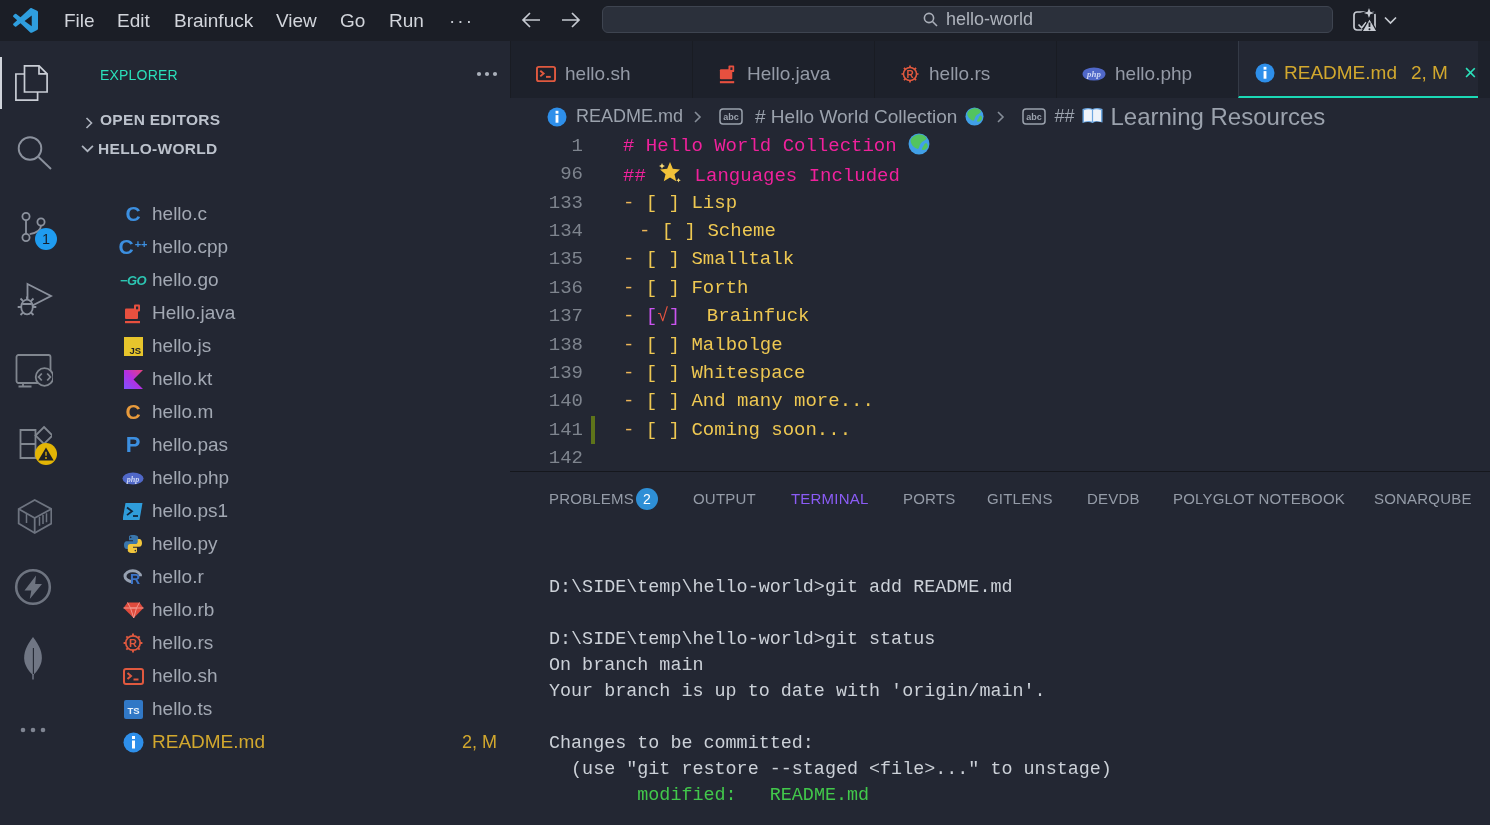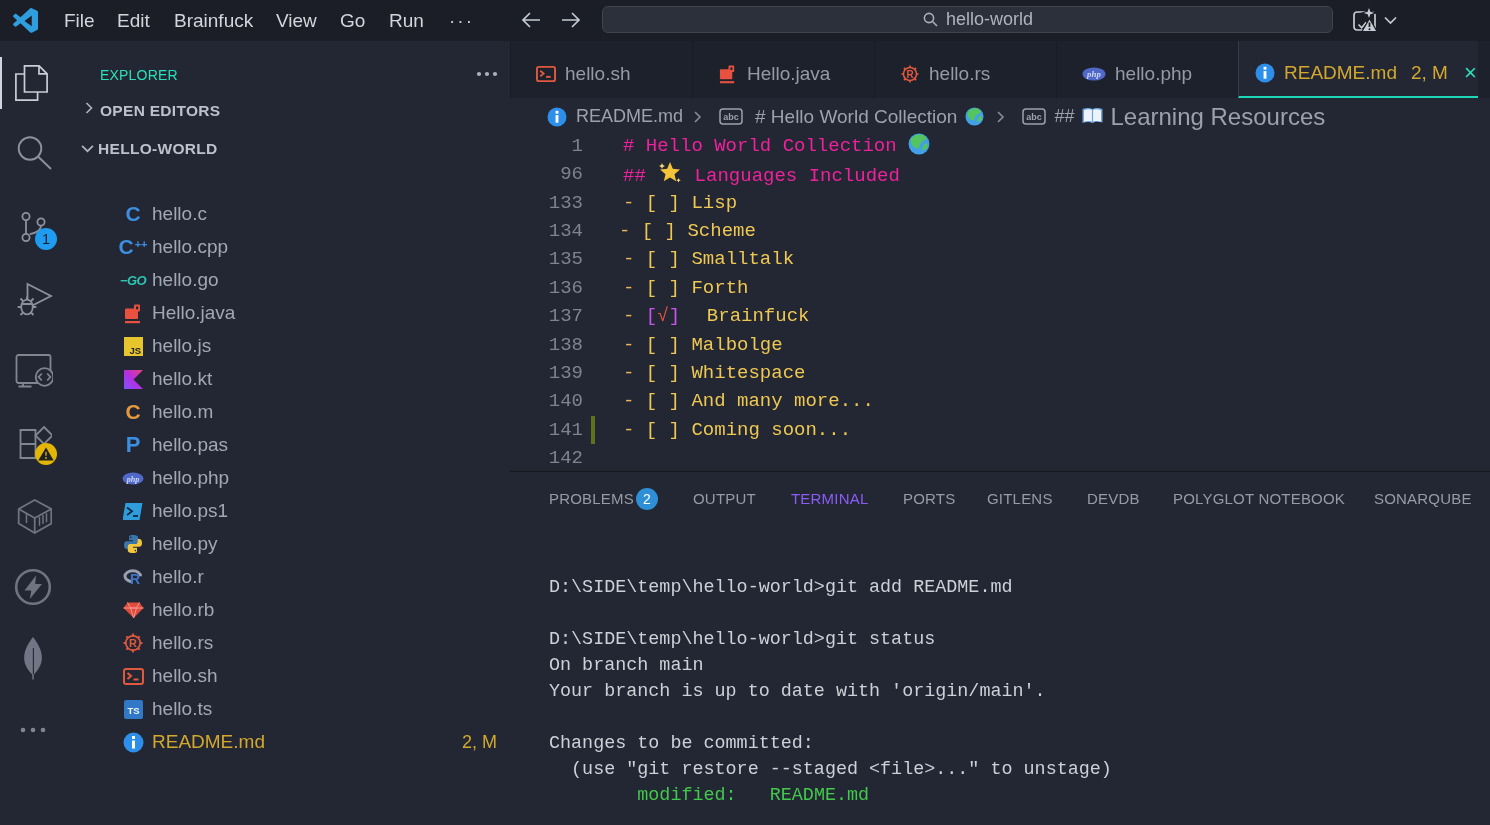--- a/index.html
+++ b/index.html
@@ -146,21 +146,21 @@
     </svg>
   </div>
 </div>
 <div id="sidebar">
   <div class="abs" style="left:34px;top:22px;height:24px;line-height:24px;color:#2be0ba;font-size:14px;letter-spacing:0.2px">EXPLORER</div>
   <svg class="abs" style="left:409px;top:29px" width="24" height="8" viewBox="0 0 24 8" fill="#aab0bb">
       <circle cx="4" cy="4" r="2.1"></circle>
       <circle cx="12" cy="4" r="2.1"></circle>
       <circle cx="20" cy="4" r="2.1"></circle>
     </svg>
-  <div class="abs" style="left:0;top:61px;width:444px;height:27px;display:flex;align-items:flex-start">
+  <div class="abs" style="left:0;top:61px;width:444px;height:27px;display:flex;align-items:flex-end">
     <svg style="margin-left:17px" width="12" height="12" viewBox="0 0 12 12" fill="none" stroke="#aeb4bf" stroke-width="1.6">
         <path d="M3.5 1l5 5-5 5"></path>
       </svg>
     <span style="margin-left:5px;color:#bcc2cc;font-size:15.5px;font-weight:bold;letter-spacing:0.3px">OPEN EDITORS</span>
   </div>
   <div class="abs" style="left:0;top:94px;width:444px;height:27px;display:flex;align-items:center">
     <svg style="margin-left:15px" width="13" height="13" viewBox="0 0 12 12" fill="none" stroke="#aeb4bf" stroke-width="1.6">
         <path d="M1 3.5l5 5 5-5"></path>
       </svg>
     <span style="margin-left:4px;color:#bcc2cc;font-size:15.5px;font-weight:bold;letter-spacing:0.3px">HELLO-WORLD</span>
@@ -419,21 +419,21 @@
     <div class="cl" style="left:113px;top:0"><span class="pink"># Hello World Collection </span><svg style="vertical-align:-4px" width="22" height="22" viewBox="0 0 20 20">
           <circle cx="10" cy="10" r="9.5" fill="#41a0e8"></circle>
           <path fill="#53c45f" d="M2.5 6C4 2.8 8 1 11.5 1.3c2.5.2 4.5 1.7 5.5 3.7-1.5 2-4 2.5-5.5 4.5-1.5 2-1 4-2.5 5-2.5-.5-5-2.5-6-5C2.3 8.3 2.3 7 2.5 6z"></path>
           <path fill="#53c45f" d="M16.5 9c1.5 1 2 3 1 4.5-1.5 2-4 2.5-5 1.5.5-2 1.5-2.5 2-4 .5-1.2 1-1.8 2-2z"></path>
         </svg></div>
     <div class="cl" style="left:113px;top:28.4px"><span class="pink">## </span><svg style="vertical-align:-5px" width="26" height="26" viewBox="0 0 26 26">
           <path fill="#f2c239" d="M13 2l2.8 6.8 7.2.6-5.5 4.8 1.7 7.1L13 17.5l-6.2 3.8 1.7-7.1L3 9.4l7.2-.6z"></path>
           <path fill="#f8da75" d="M5 3l.9 2.1L8 6l-2.1.9L5 9l-.9-2.1L2 6l2.1-.9zM21.5 18l.7 1.6 1.6.7-1.6.7-.7 1.6-.7-1.6-1.6-.7 1.6-.7z"></path>
         </svg><span class="pink"> Languages Included</span></div>
     <div class="cl" style="left:113px;top:56.8px"><span class="dash">- </span><span class="khaki">[ ] Lisp</span></div>
-    <div class="cl" style="left:109px;top:85.2px"><span class="dash">- </span><span class="khaki">[ ] Scheme</span></div>
+    <div class="cl" style="left:129px;top:85.2px"><span class="dash">- </span><span class="khaki">[ ] Scheme</span></div>
     <div class="cl" style="left:113px;top:113.6px"><span class="dash">- </span><span class="khaki">[ ] Smalltalk</span></div>
     <div class="cl" style="left:113px;top:142px"><span class="dash">- </span><span class="khaki">[ ] Forth</span></div>
     <div class="cl" style="left:170.4px;top:170.4px"></div>
     <div class="cl" style="left:113px;top:170.4px"><span class="dash">- </span><span class="mag">[</span><span class="red">√</span><span class="mag">]</span><span class="khaki" style="margin-left:4px">  Brainfuck</span></div>
     <div class="cl" style="left:113px;top:198.8px"><span class="dash">- </span><span class="khaki">[ ] Malbolge</span></div>
     <div class="cl" style="left:113px;top:227.2px"><span class="dash">- </span><span class="khaki">[ ] Whitespace</span></div>
     <div class="cl" style="left:113px;top:255.6px"><span class="dash">- </span><span class="khaki">[ ] And many more...</span></div>
     <div class="cl" style="left:113px;top:284px"><span class="dash">- </span><span class="khaki">[ ] Coming soon...</span></div>
   </div>
   <div id="panel">

